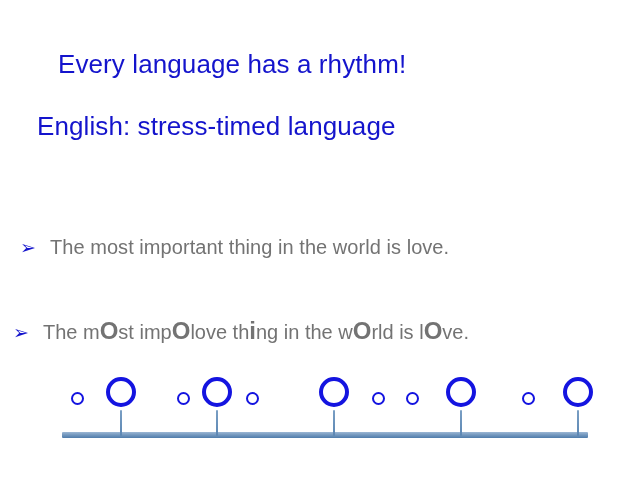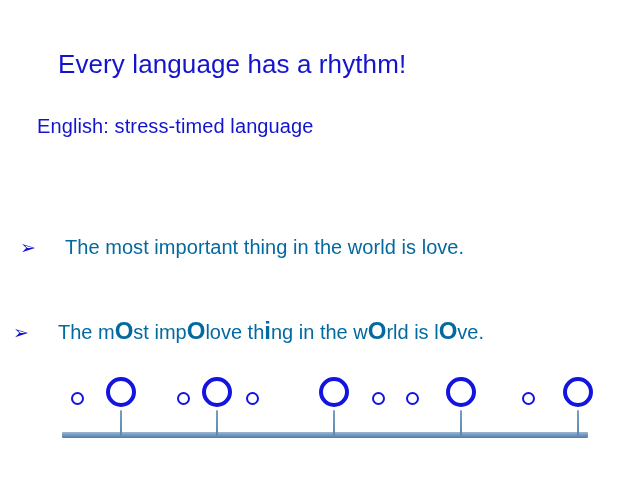--- a/index.html
+++ b/index.html
@@ -29,21 +29,21 @@
     font-size: 26px;
     line-height: 32px;
     color: #1414CC;
     white-space: nowrap;
     letter-spacing: 0.1px;
   }
   .subtitle {
     position: absolute;
     left: 37px;
     top: 110px;
-    font-size: 20px;
+    font-size: 26px;
     line-height: 32px;
     color: #1414CC;
     white-space: nowrap;
     letter-spacing: 0.1px;
   }
 
   
   .bullet-row {
     position: absolute;
     display: flex;
@@ -55,25 +55,24 @@
 
   .bullet-marker {
     display: inline-block;
     width: 30px;
     flex: 0 0 30px;
     color: #1414CC;
     font-size: 19px;
     line-height: 26px;
   }
   .bullet-text {
-    color: #0369a1;
+    color: #737373;
     font-size: 20px;
     line-height: 26px;
     letter-spacing: 0.05px;
-    margin-left: 15px;
   }
   .bullet-row.b2 .bullet-text { letter-spacing: 0.0px; }
 
   
   .stress {
     font-weight: bold;
     font-size: 24px;
     line-height: 26px;
   }
 

